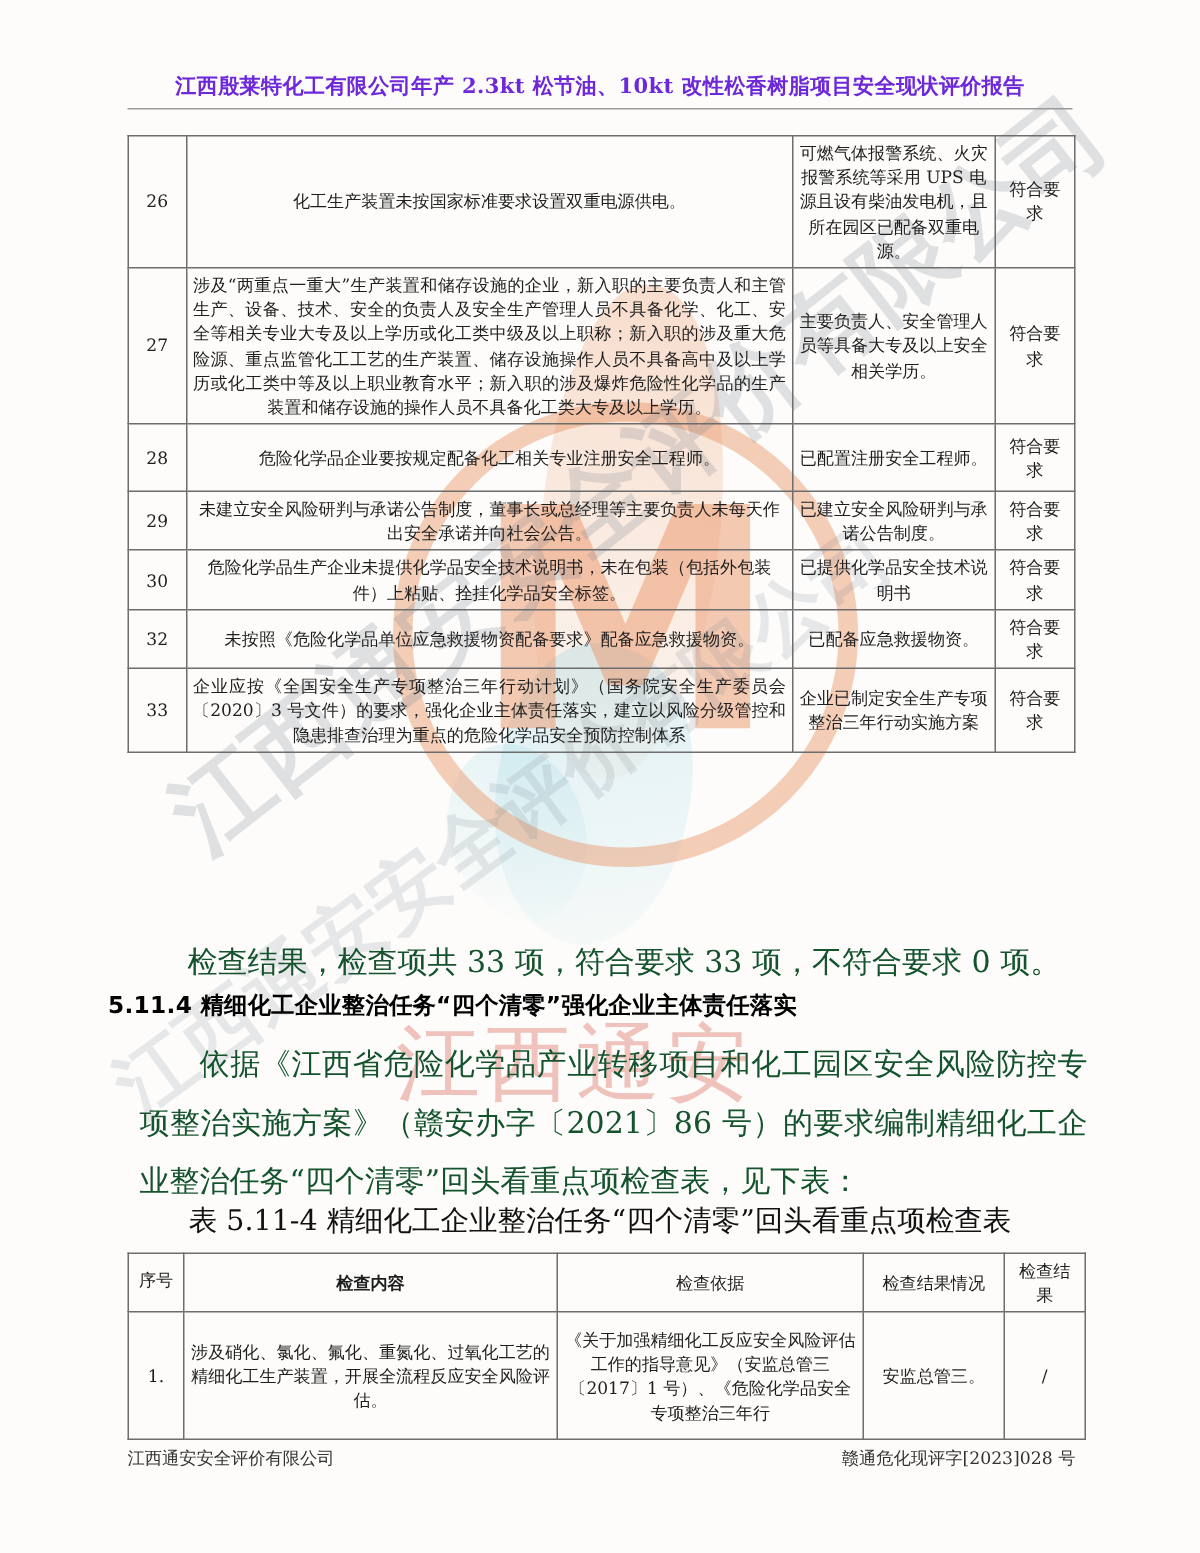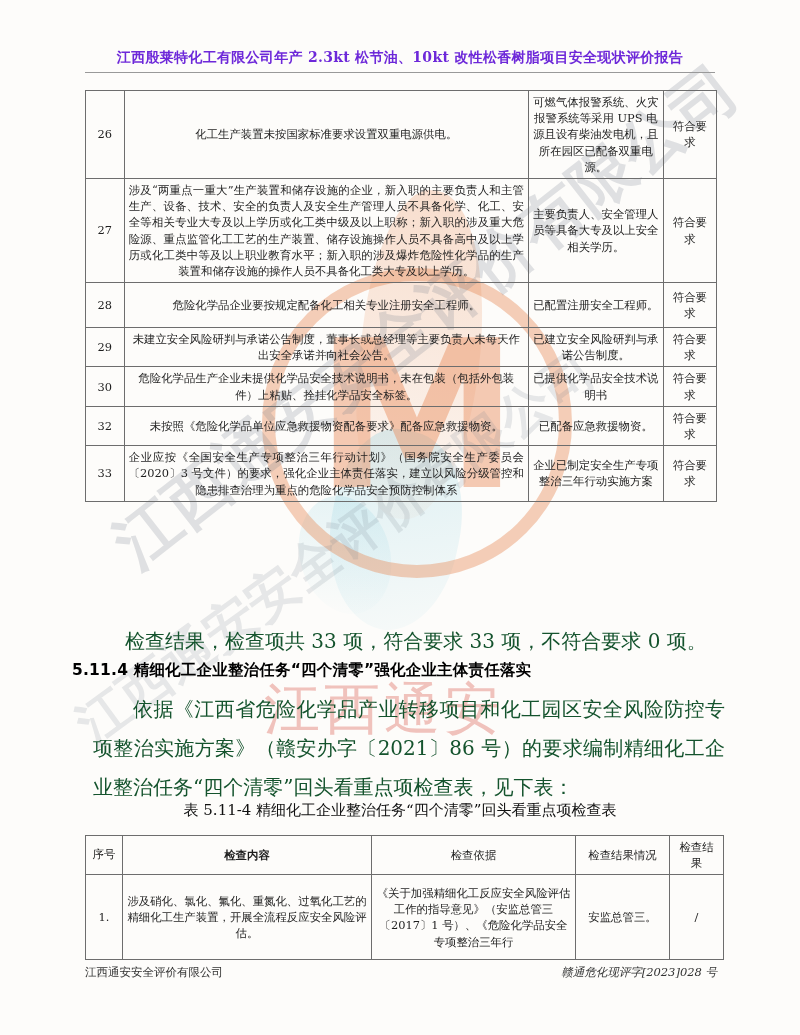--- a/index.html
+++ b/index.html
@@ -186,35 +186,35 @@
     left: 93px; top: 690px; width: 632px;
     text-indent: 2em;
     text-align: justify;
     text-align-last: left;
   }
   .tbl-caption {
     position: absolute;
     left: 0; top: 801px;
     width: 800px;
     text-align: center;
-    font-size: 15px;
+    font-size: 19px;
     color: #111;
   }
   .footer {
     position: absolute;
     left: 85px; top: 965px;
     width: 632px;
     display: flex;
     justify-content: space-between;
     align-items: center;
     font-size: 11.5px;
     color: #333;
   }
   .footer .mid { flex: 1; text-align: center; }
-  .footer .right { text-align: left; font-style: italic; }
+  .footer .right { text-align: left; }
   .nowrap { white-space: nowrap; }
 </style>
 </head>
 <body>
 
 <div class="page">
 
   <div class="wm-layer">
     <div class="wm-orange-smudge"></div>
     <div class="wm-blue"></div>

